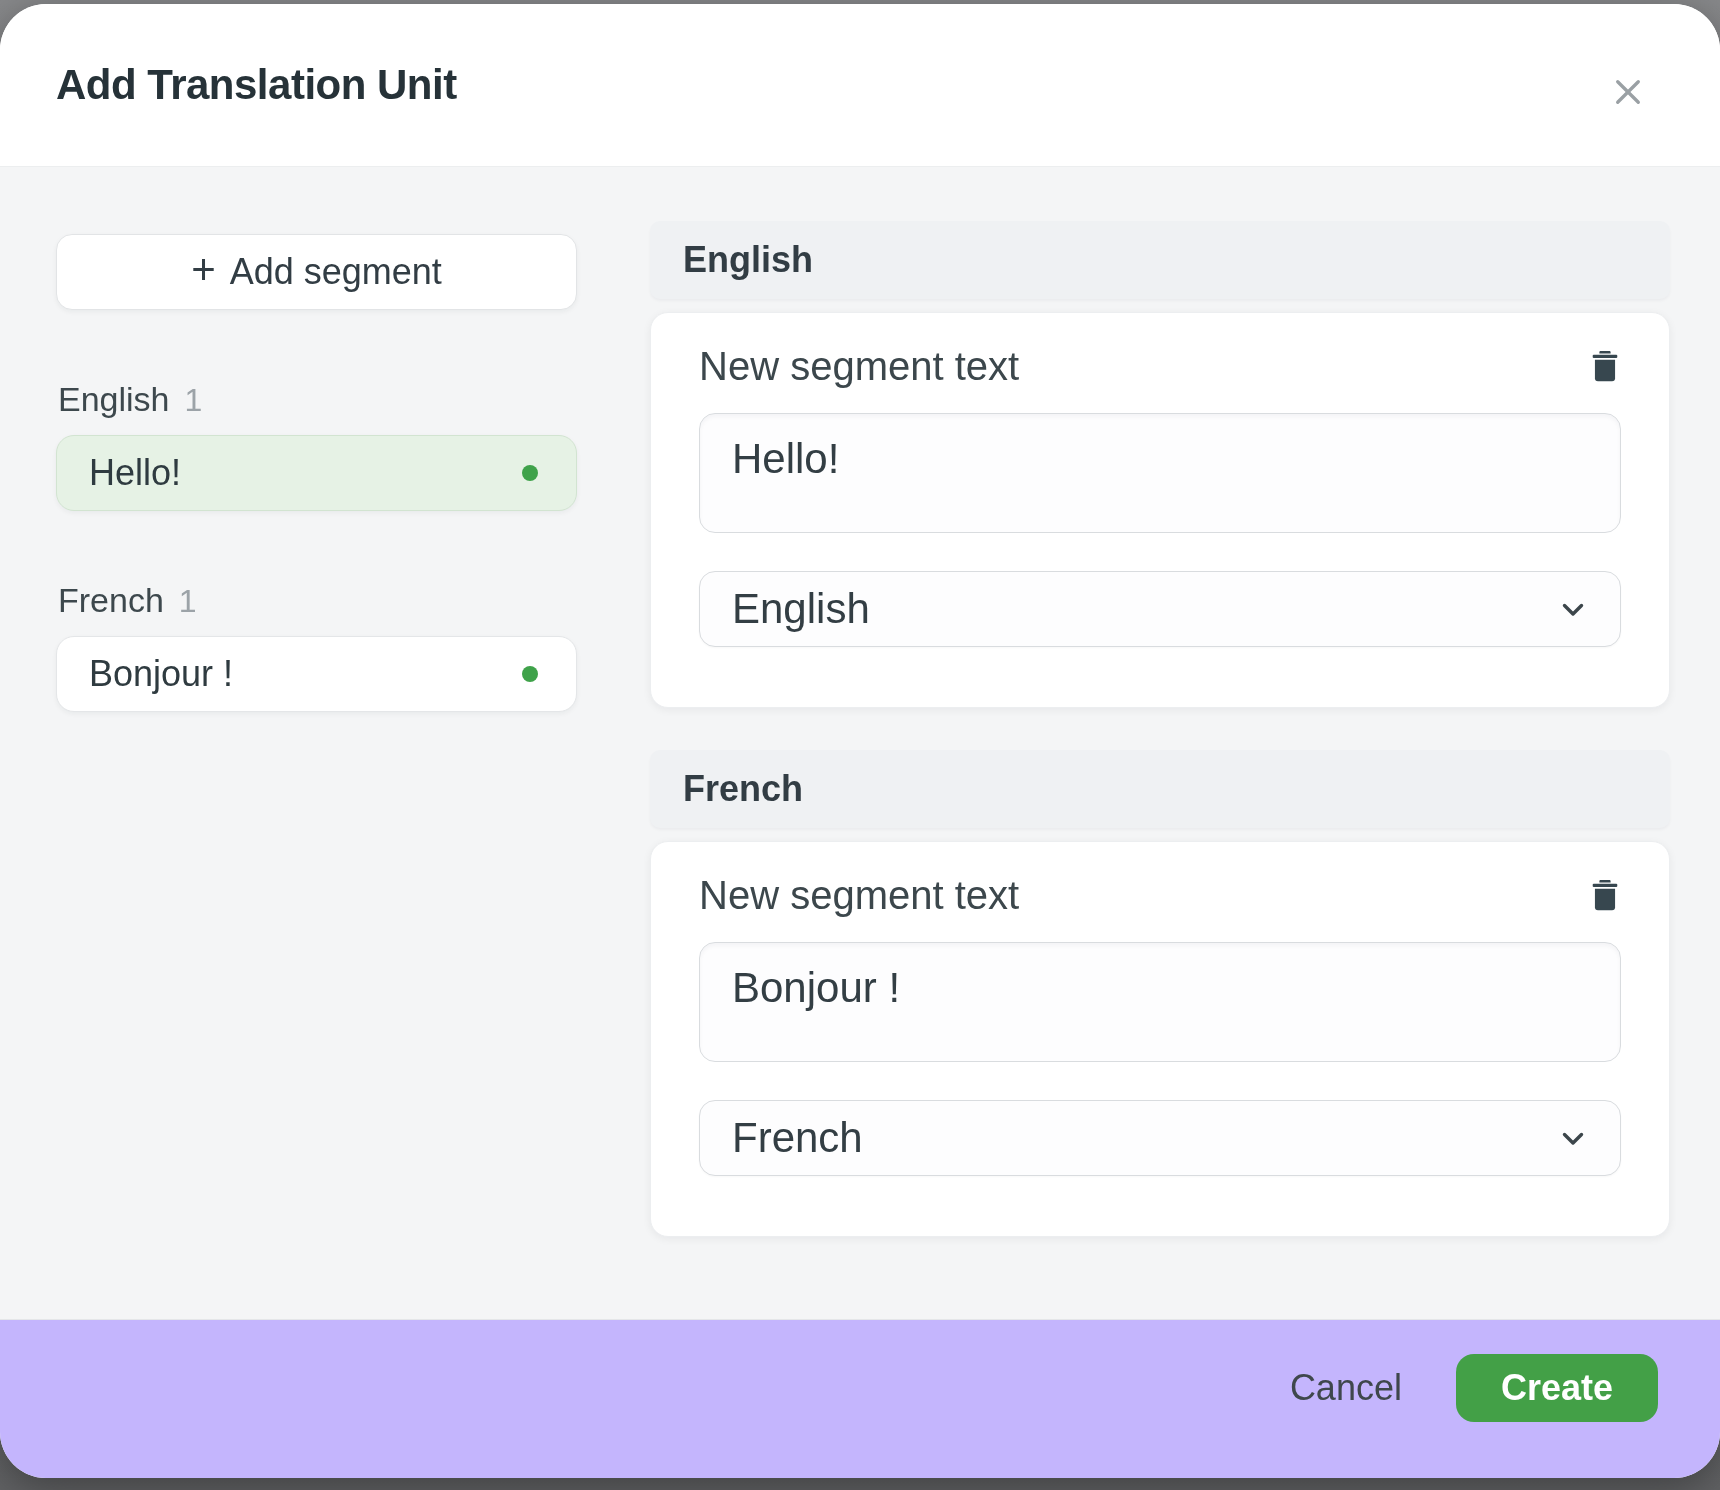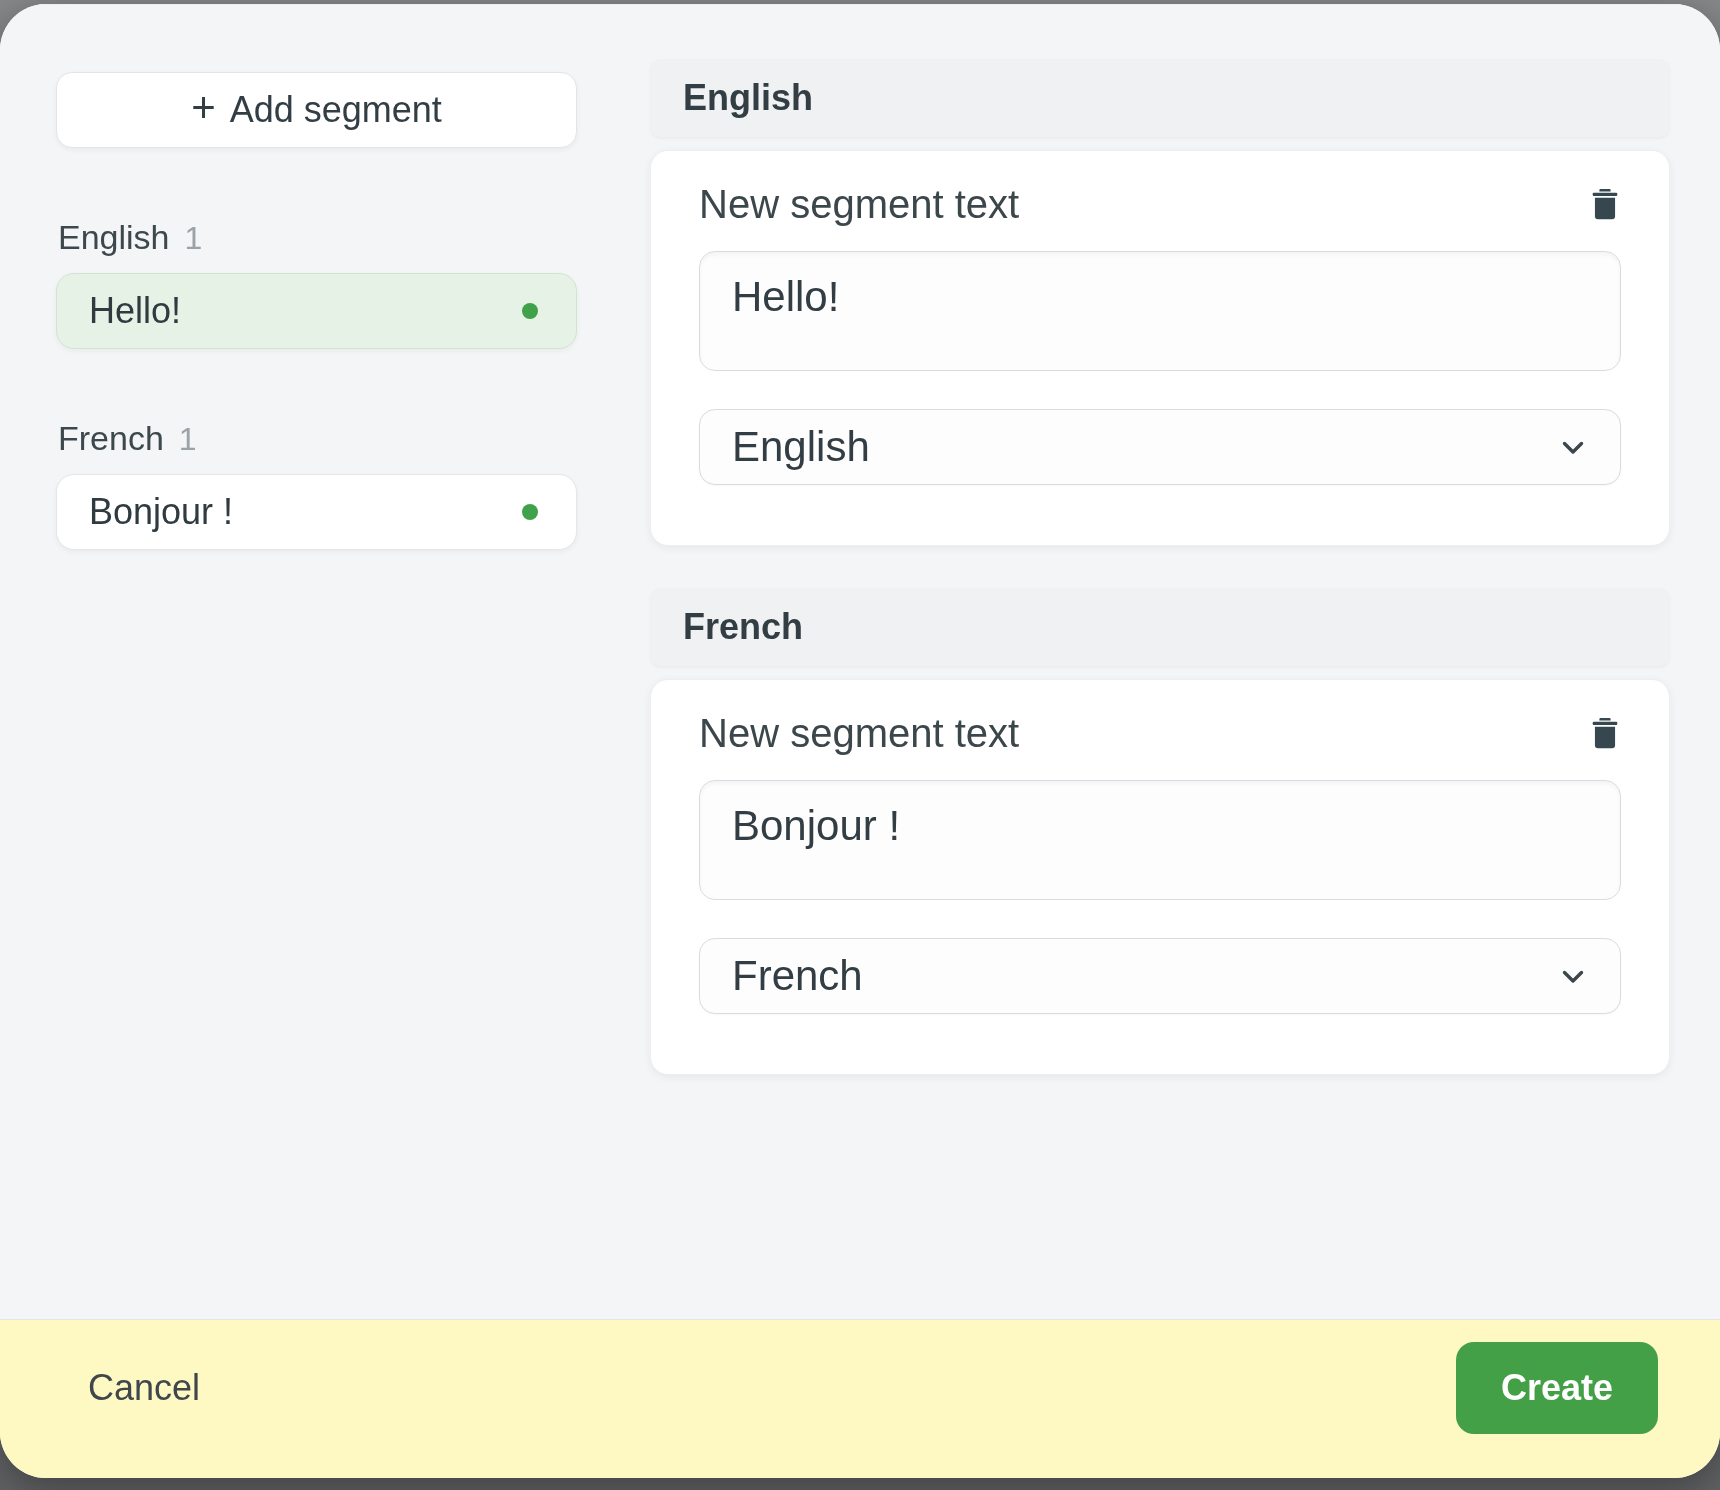--- a/index.html
+++ b/index.html
@@ -198,53 +198,64 @@
     padding: 0 30px 0 32px;
     cursor: pointer;
   }
   .language-select .select-value { font-size: 42px; color: #333e44; }
   .language-select svg { width: 34px; height: 34px; flex: 0 0 34px; }
 
   
   .modal-footer {
     height: 158px;
     flex: 0 0 158px;
-    background: #fef9c3;
-    display: flex;
-    align-items: center;
-    justify-content: space-between;
+    background: #c4b5fd;
+    display: flex;
+    align-items: center;
+    justify-content: flex-end;
+    gap: 28px;
     padding: 0 62px 22px 62px;
   }
   .cancel-btn {
     border: none; background: transparent;
     font-family: inherit;
     font-size: 36px;
     font-weight: 500;
     color: #3f474c;
     padding: 14px 26px;
     cursor: pointer;
   }
   .create-btn {
     border: none;
     background: #43a047;
     color: #ffffff;
     font-family: inherit;
     font-size: 36px;
     font-weight: 600;
-    height: 92px;
+    height: 68px;
     padding: 0 45px;
     border-radius: 18px;
     cursor: pointer;
   }
 </style>
 </head>
 <body>
 
 <div class="modal">
 
+  <div class="modal-header">
+    <div class="modal-title">Add Translation Unit</div>
+    <button class="close-btn">
+      <span style="display:flex;">
+        <svg viewBox="0 0 24 24" fill="none" stroke="#9aa0a4" stroke-width="2.1" stroke-linecap="round">
+          <path d="M5.5 5.5l13 13M18.5 5.5l-13 13"></path>
+        </svg>
+      </span>
+    </button>
+  </div>
 
   <div class="modal-body">
 
     <div class="side-panel">
 
       <button class="add-segment-btn">
         <span class="plus-glyph">+</span>
         <span>Add segment</span>
       </button>
 

